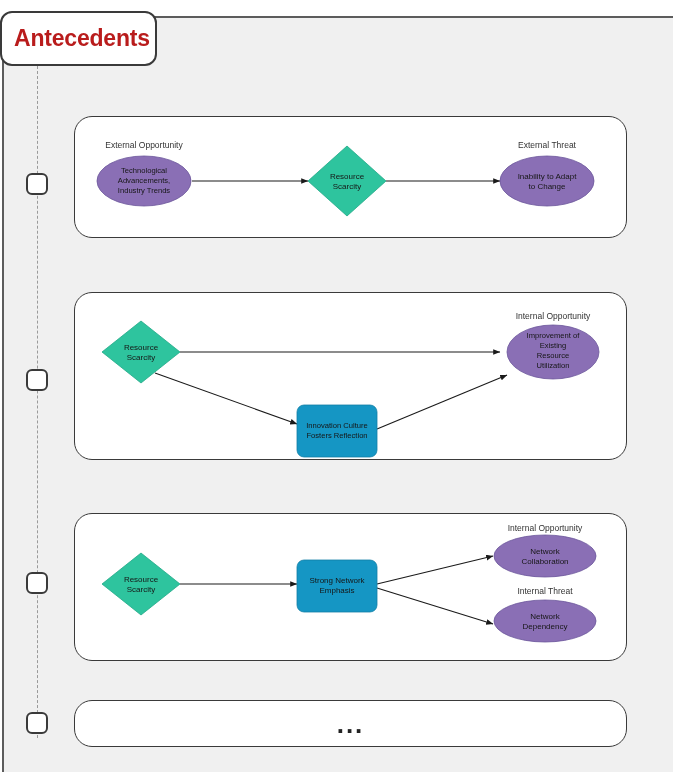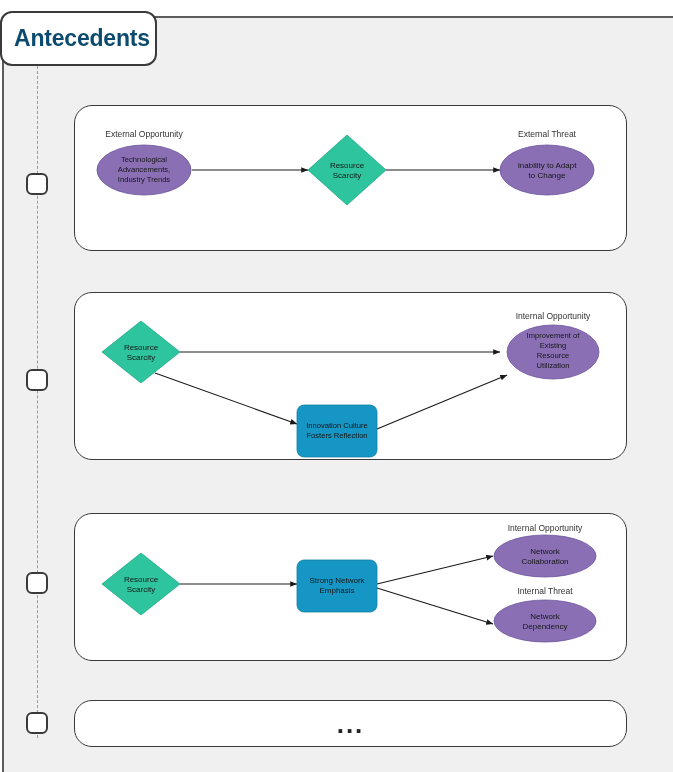--- a/index.html
+++ b/index.html
@@ -39,21 +39,21 @@
     border-radius: 12px;
     box-sizing: border-box;
     display: flex;
     align-items: center;
     padding-left: 12px;
     z-index: 5;
   }
   .lane-tab-label {
     font-size: 23px;
     font-weight: bold;
-    color: #0c4a6e;
+    color: #b91c1c;
     letter-spacing: -0.2px;
   }
   
   .spine {
     position: absolute;
     left: 37px;
     top: 66px;
     width: 0;
     height: 672px;
     border-left: 1.5px dashed #9a9a9a;
@@ -112,21 +112,21 @@
     <span class="lane-tab-label">Antecedents</span>
   </div>
 
   <div class="spine"></div>
 
   <div class="spine-node" style="left:26px; top:173px;"></div>
   <div class="spine-node" style="left:26px; top:369px;"></div>
   <div class="spine-node" style="left:26px; top:572px;"></div>
   <div class="spine-node" style="left:26px; top:712px;"></div>
 
-  <div class="row-panel" style="left:74px; top:105px; width:553px; height:146px;">
+  <div class="row-panel" style="left:74px; top:116px; width:553px; height:122px;">
     <svg width="553" height="122" viewBox="0 0 553 122">
       <defs>
         <marker id="arrow1" markerWidth="7" markerHeight="7" refX="6.2" refY="2.6" orient="auto" markerUnits="strokeWidth">
           <path d="M0,0 L6.4,2.6 L0,5.2 z" fill="#1a1a1a"></path>
         </marker>
       </defs>
 
       <text class="cap-label" x="69" y="31" text-anchor="middle">External Opportunity</text>
 
       <text class="cap-label" x="472" y="31" text-anchor="middle">External Threat</text>

